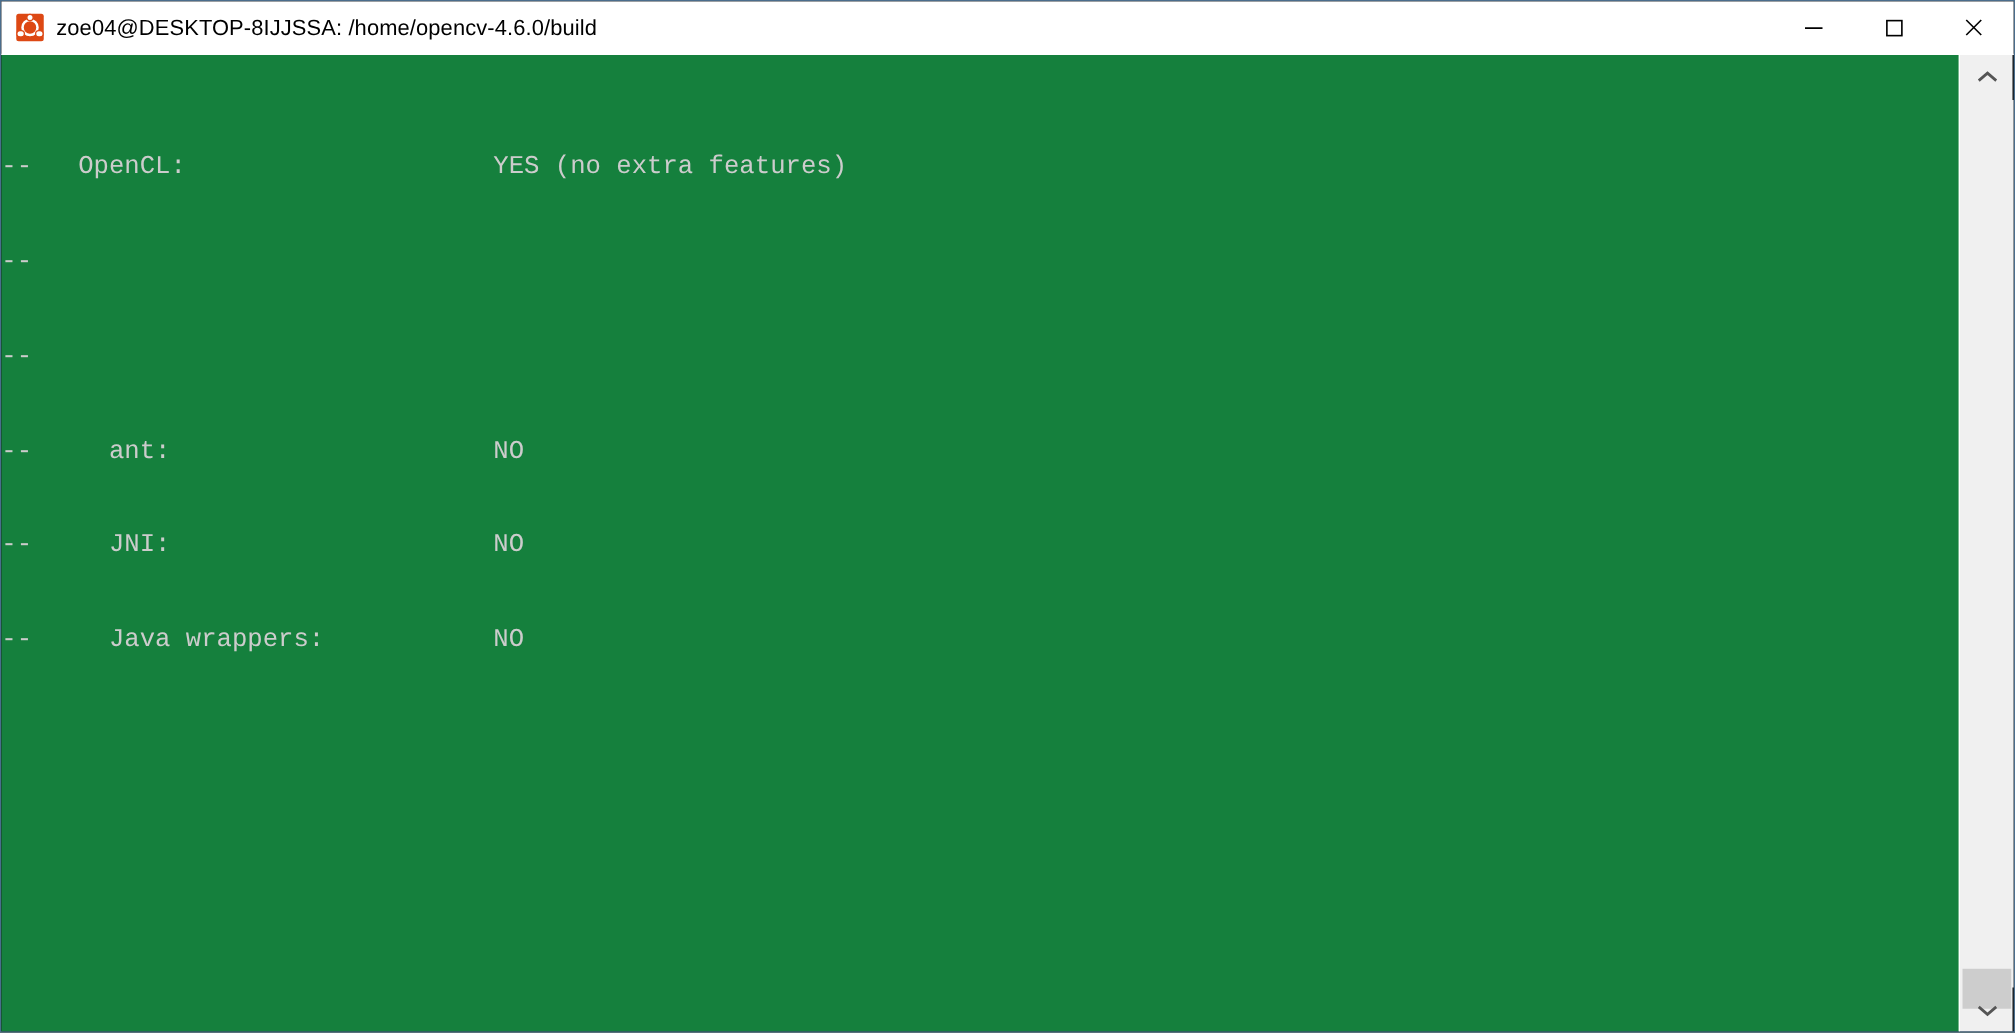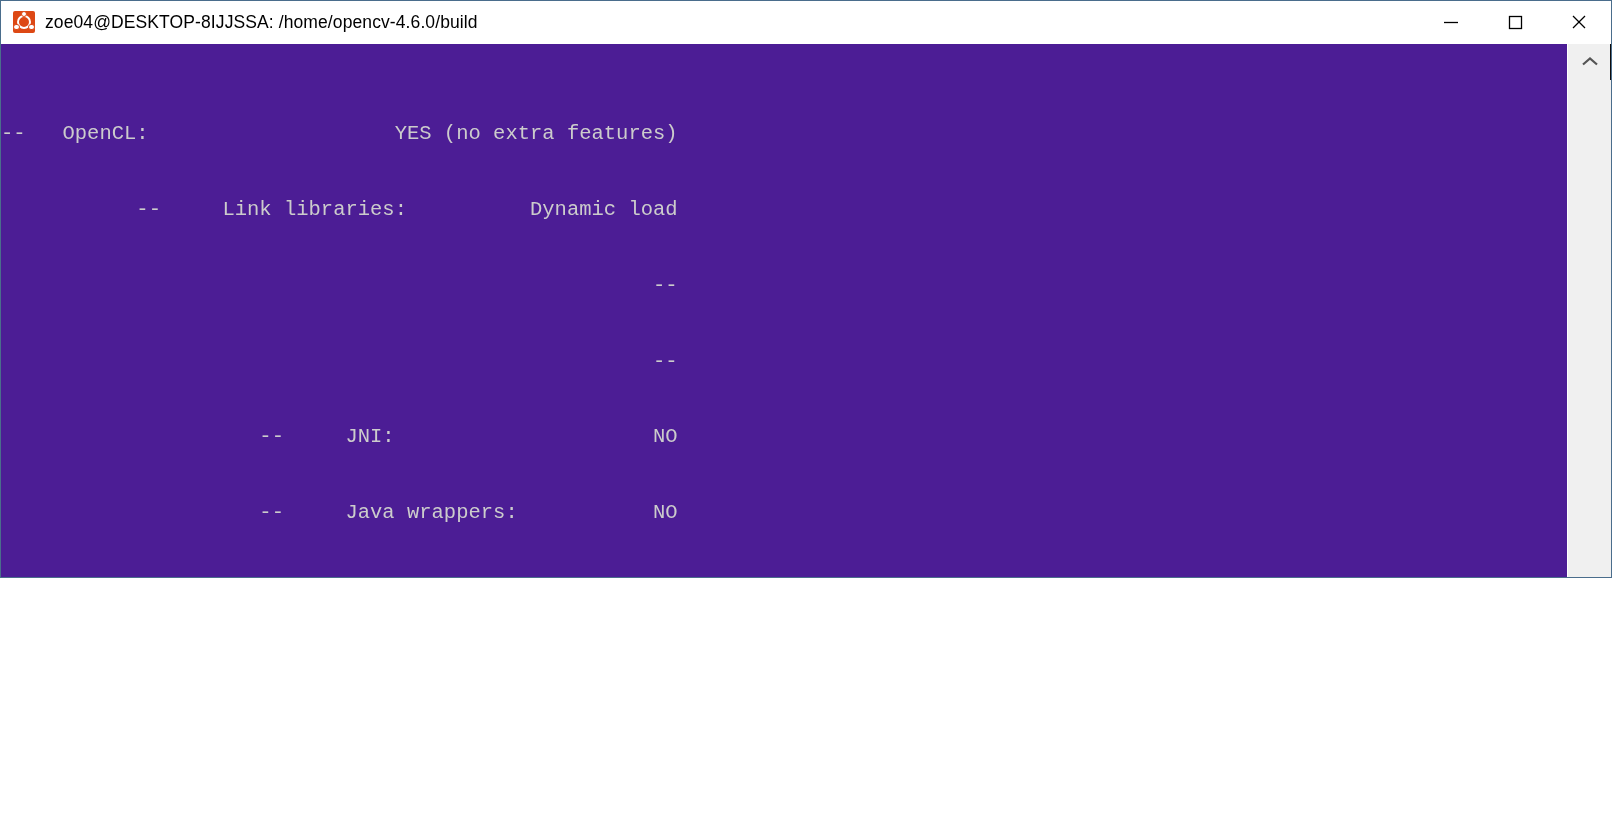--- a/index.html
+++ b/index.html
@@ -11,21 +11,21 @@
   body {
     width: 1612px;
     height: 826px;
     overflow: hidden;
     font-family: "Liberation Sans", sans-serif;
   }
 
   #window {
     position: relative;
     width: 1612px;
-    height: 578px;
+    height: 826px;
     background: #0c0c0c;
     box-sizing: border-box;
     border: 1px solid #4a6d8c;
     overflow: hidden;
   }
 
   
   #titlebar {
     position: absolute;
     top: 0; left: 0;
@@ -90,27 +90,26 @@
   }
   .winbtn svg { display: block; }
 
   
   #terminal {
     position: absolute;
     top: 43px;
     left: 0;
     width: 1567px;
     height: 782px;
-    background: #4c1d95;
+    background: #15803d;
     overflow: hidden;
     font-family: "Liberation Mono", "DejaVu Sans Mono", monospace;
     font-size: 20.5px;
     line-height: 25.3px;
     color: #cccccc;
-    text-align: right;
   }
   #screen {
     position: absolute;
     top: 1px;
     left: 0px;
     white-space: pre;
   }
   .row {
     height: 25.3px;
     white-space: pre;
@@ -187,23 +186,23 @@
           <line x1="17" y1="5" x2="5" y2="17" stroke="#000000" stroke-width="1.3"></line>
         </svg>
       </div>
     </div>
   </div>
 
   <div id="terminal">
     <div id="screen">
       
       <div class="row c-default">--   OpenCL:                    YES (no extra features)</div>
-      <div class="row c-default">--     Link libraries:          Dynamic load</div>
       <div class="row c-default">--</div>
       <div class="row c-default">--</div>
+      <div class="row c-default">--     ant:                     NO</div>
       <div class="row c-default">--     JNI:                     NO</div>
       <div class="row c-default">--     Java wrappers:           NO</div>
       
       
       
       
       
       
       
       

